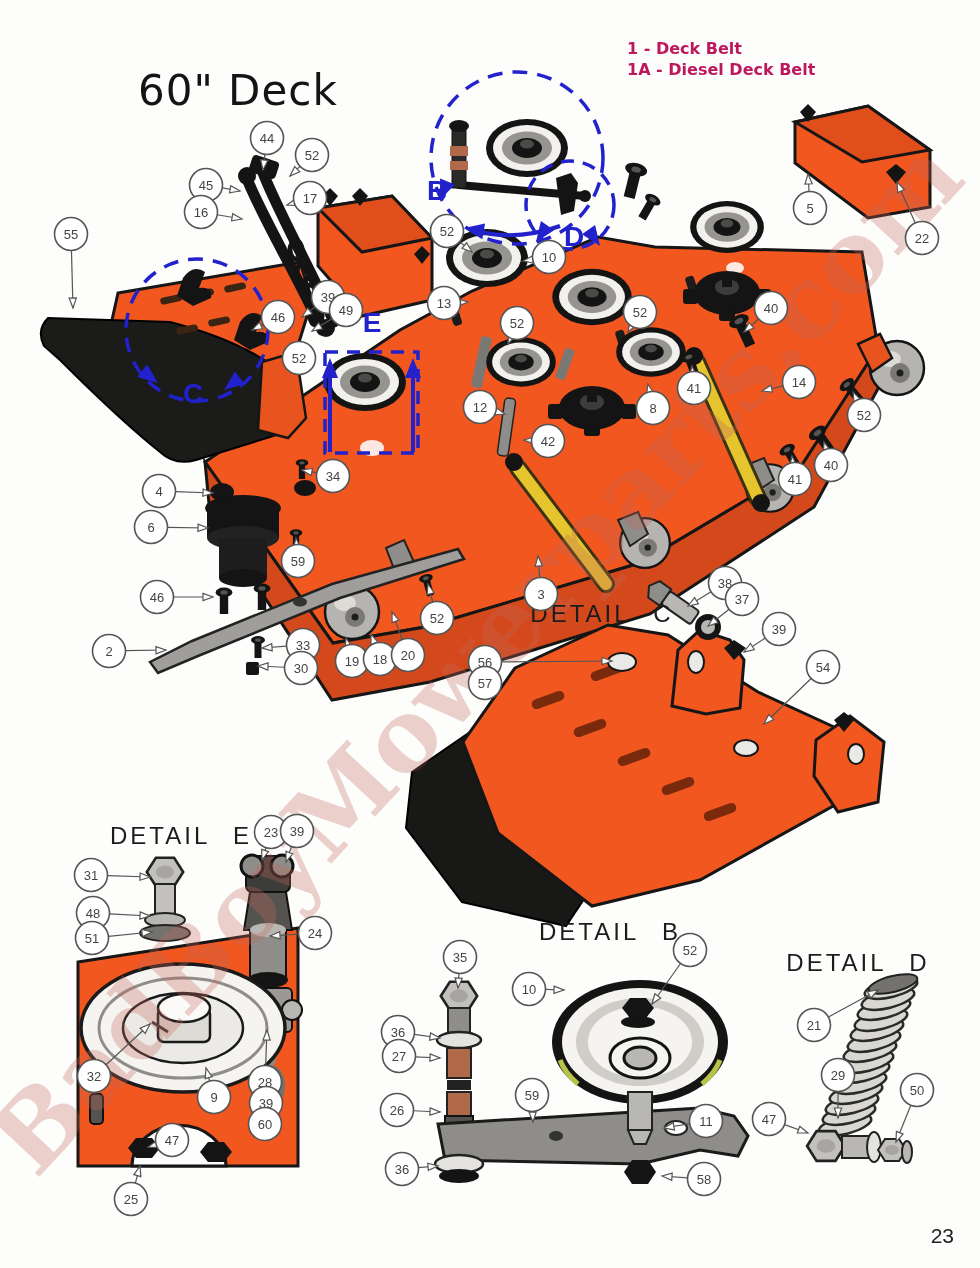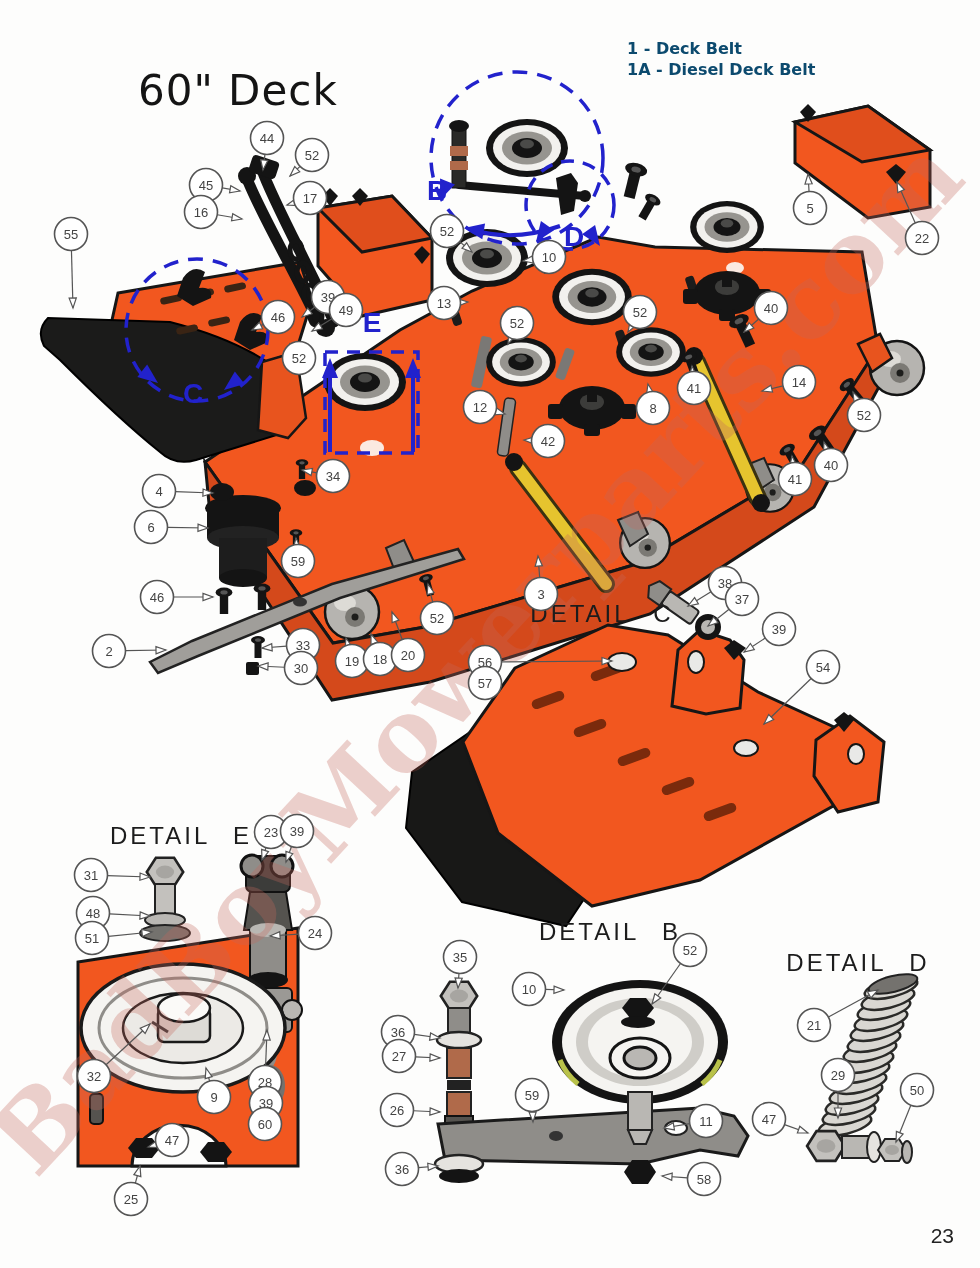--- a/index.html
+++ b/index.html
@@ -1,21 +1,21 @@
 <!DOCTYPE html>
 <html><head>
 <meta charset="utf-8">
 <style>
   html,body{margin:0;padding:0;background:#fff;}
   .page{position:relative;width:980px;height:1268px;background:#fdfdfc;overflow:hidden;
         font-family:"Liberation Sans",sans-serif;}
   .title{position:absolute;left:138px;top:66px;font-family:"DejaVu Sans",sans-serif;
          font-size:42px;color:#141414;letter-spacing:1px;}
   .legend{position:absolute;left:627px;top:38px;font-family:"DejaVu Sans",sans-serif;
-          font-weight:bold;font-size:16px;color:#0c4a6e;line-height:21px;}
+          font-weight:bold;font-size:16px;color:#be185d;line-height:21px;}
   .pagenum{position:absolute;right:26px;top:1224px;font-size:21px;color:#222;}
   svg{position:absolute;left:0;top:0;}
   .detail-label{font-family:"Liberation Sans",sans-serif;font-size:24px;fill:#1c1c1c;
                 letter-spacing:3px;word-spacing:14px;}
   .section-letter{font-family:"Liberation Sans",sans-serif;font-size:28px;font-weight:bold;}
   .callout-num{font-family:"Liberation Sans",sans-serif;font-size:13px;}
   #wm{font-family:"DejaVu Serif",serif;font-weight:bold;font-size:100px;opacity:0.30;}
 </style>
 </head>
 <body>

